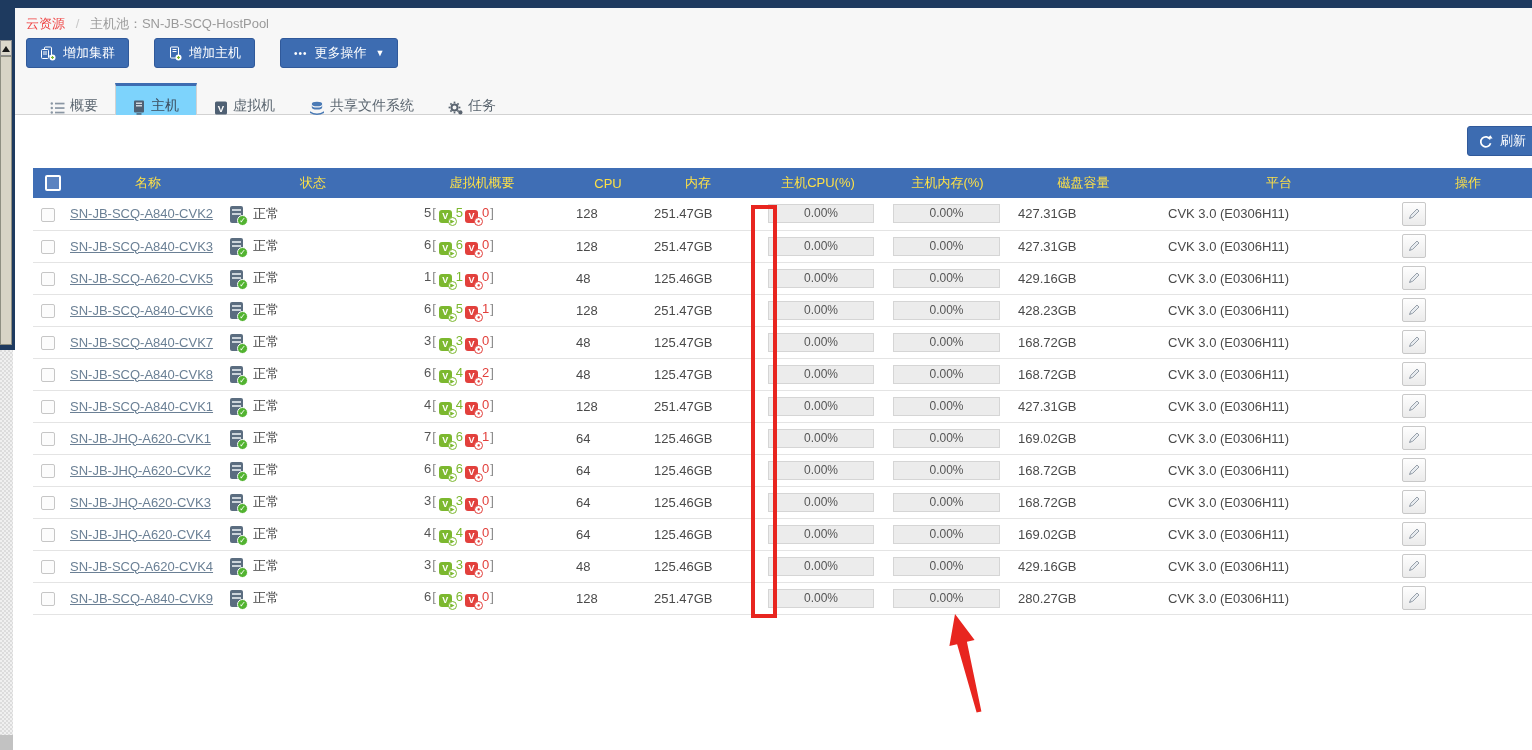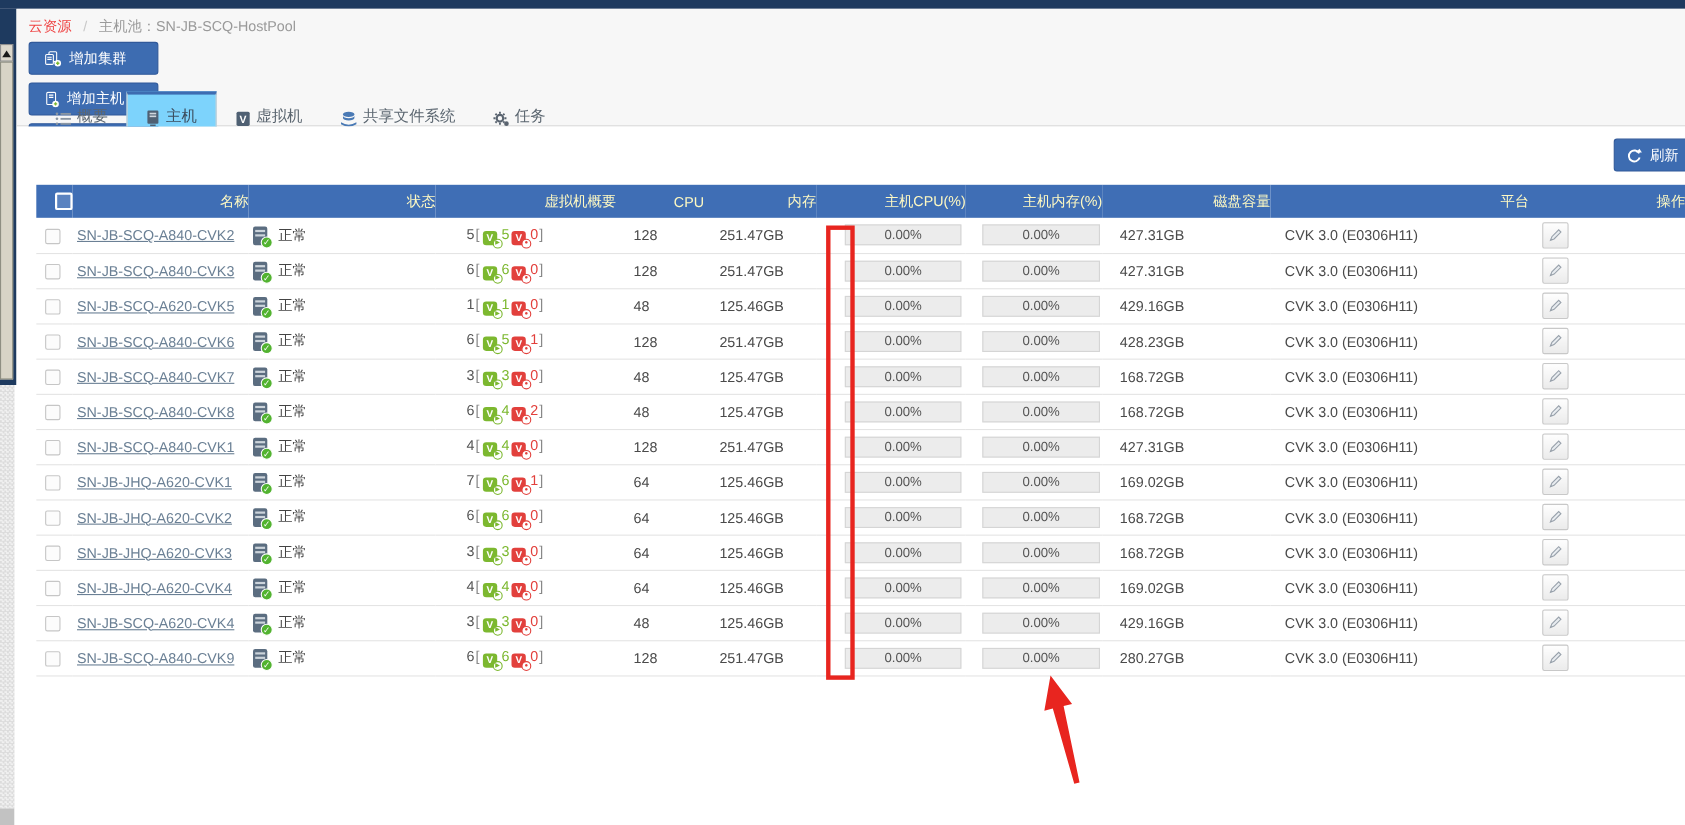--- a/index.html
+++ b/index.html
@@ -23,21 +23,21 @@
                   background-size:4px 4px; }
   .rail-bottom { position:absolute; left:0; top:735px; width:13px; height:15px; background:#c2c2c2; }
 
   
   .header-zone { position:absolute; left:15px; top:8px; right:0; height:107px; background:#f7f7f7;
                  border-bottom:1px solid #d2d2d2; }
   .breadcrumb { position:absolute; left:11px; top:7px; font-size:13px; color:#9a9a9a; white-space:nowrap; }
   .bc-root { color:#ef4444; text-decoration:none; cursor:pointer; }
   .bc-sep  { color:#c8c8c8; margin:0 7px; }
 
-  .toolbar { position:absolute; left:11px; top:30px; display:flex; gap:7px;flex-direction:column; }
+  .toolbar { position:absolute; left:11px; top:30px; display:flex; gap:25px; }
   .tbtn { height:30px; background:#3d6cb1; border:1px solid #30599a; border-radius:3px; color:#fff;
           font-size:13px; display:inline-flex; align-items:center; gap:7px; padding:0 13px; cursor:pointer;
           font-family:inherit; }
   .tbtn .dots  { font-size:10px; letter-spacing:1px; }
   .tbtn .caret { font-size:9px; margin-left:2px; }
 
   .tabstrip { position:absolute; left:18px; bottom:-1px; height:32px; display:flex; z-index:3; }
   .tab { display:inline-flex; align-items:flex-end; gap:5px; padding:0 17px; font-size:14px; color:#5b6670;
          border-top:3px solid transparent; cursor:pointer; }
   .tab.active { background:#7dd3fc; border-left:1px solid #d2d2d2; border-right:1px solid #d2d2d2;
@@ -46,21 +46,21 @@
 
   
   .content { position:absolute; left:15px; top:115px; right:0; bottom:0; background:#fff; }
   .refresh { position:absolute; top:11px; left:1452px; width:92px; height:30px; background:#3d6cb1;
              border:1px solid #30599a; border-radius:3px; color:#fff; font-size:13px; display:flex;
              align-items:center; gap:7px; padding:0 10px; cursor:pointer; font-family:inherit; }
 
   table.hosts { position:absolute; left:18px; top:53px; width:1499px; border-collapse:collapse;
                 table-layout:fixed; font-size:13px; }
   thead tr { height:30px; background:#3f6eb5; }
-  th { font-weight:normal; text-align:right; color:#fef9c3; font-size:13px; padding:0; }
+  th { font-weight:normal; text-align:center; color:#fde047; font-size:13px; padding:0; }
   tbody tr { height:32px; border-bottom:1px solid #e4e4e4; }
   td { padding:0; vertical-align:middle; }
 
   th.h-name,{ padding-left:4px; }
   th.h-name   { padding-left:4px;  } td.c-name   { padding-left:4px;  }
   th.h-status { padding-left:4px;  } td.c-status { padding-left:4px;  }
   th.h-vm     { padding-left:8px;  } td.c-vm     { padding-left:28px; }
   th.h-cpu    { padding-left:16px; } td.c-cpu    { padding-left:16px;margin-top:44px; }
   th.h-mem    { padding-left:14px; } td.c-mem    { padding-left:14px; }
   th.h-cpupct { padding-left:16px; }

